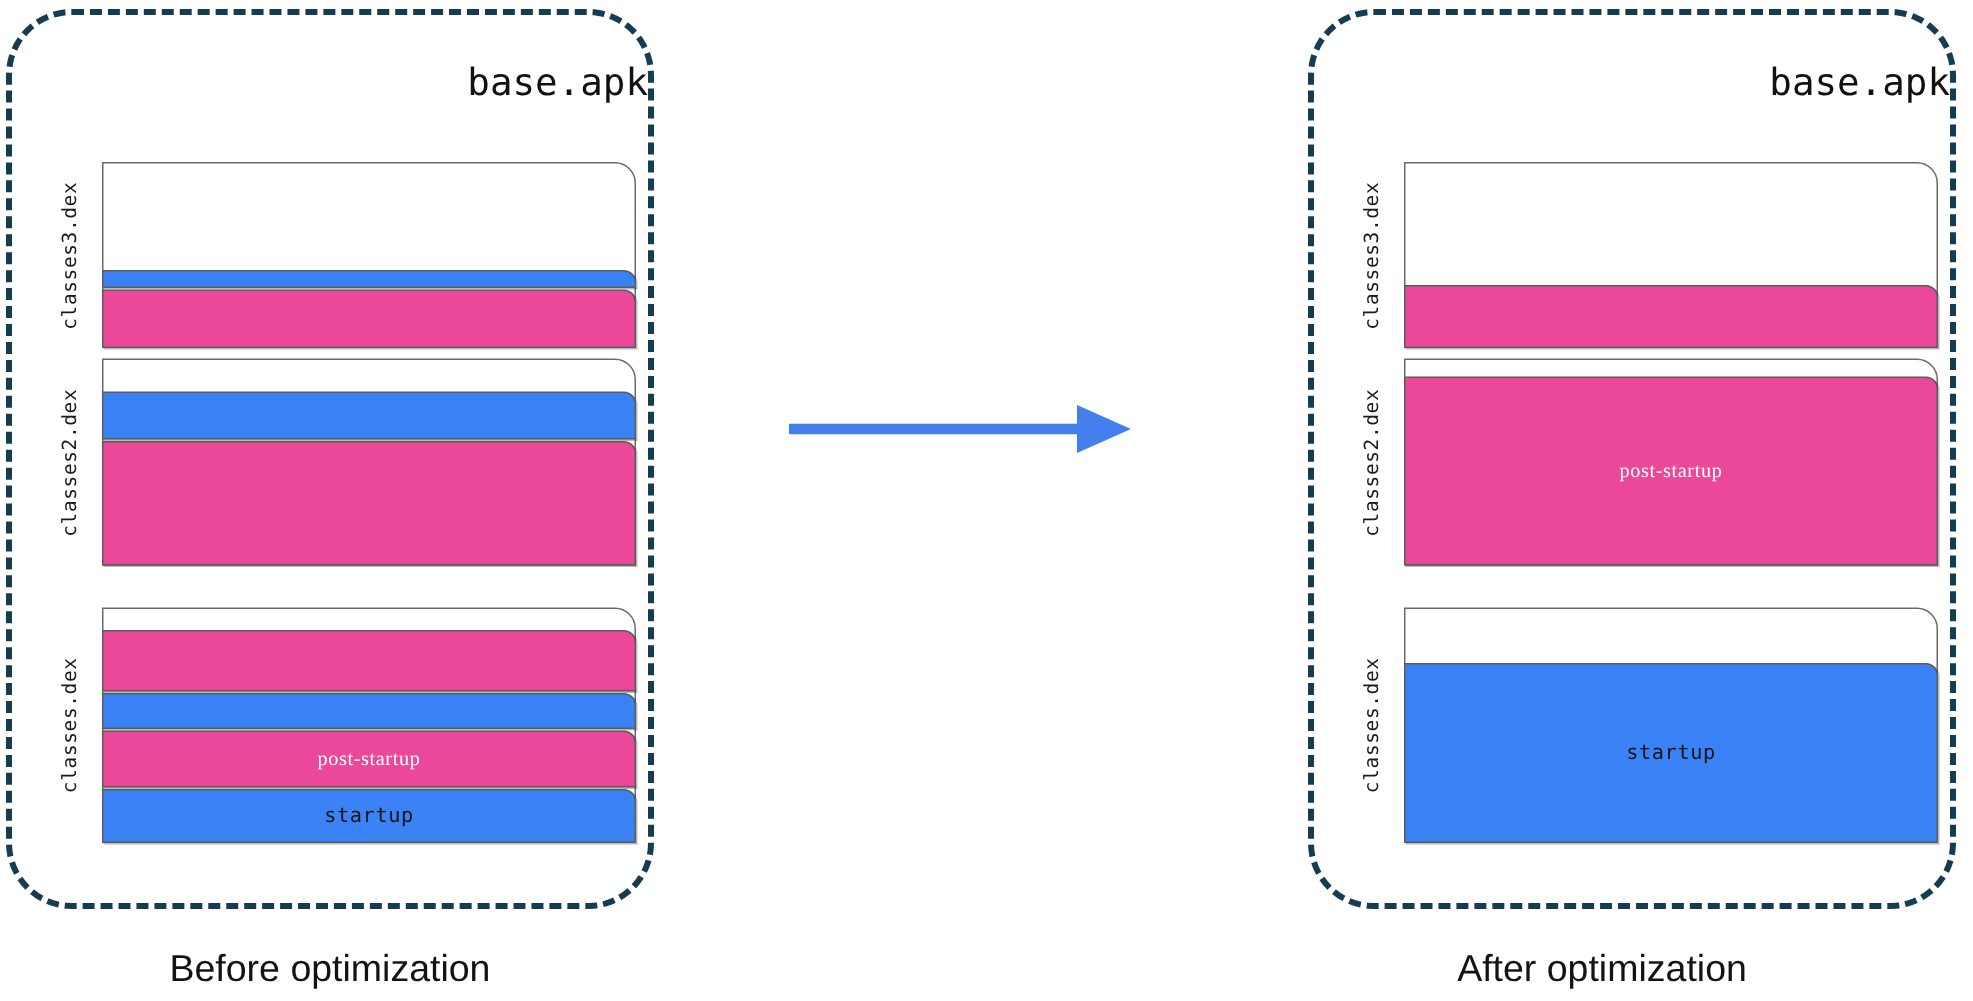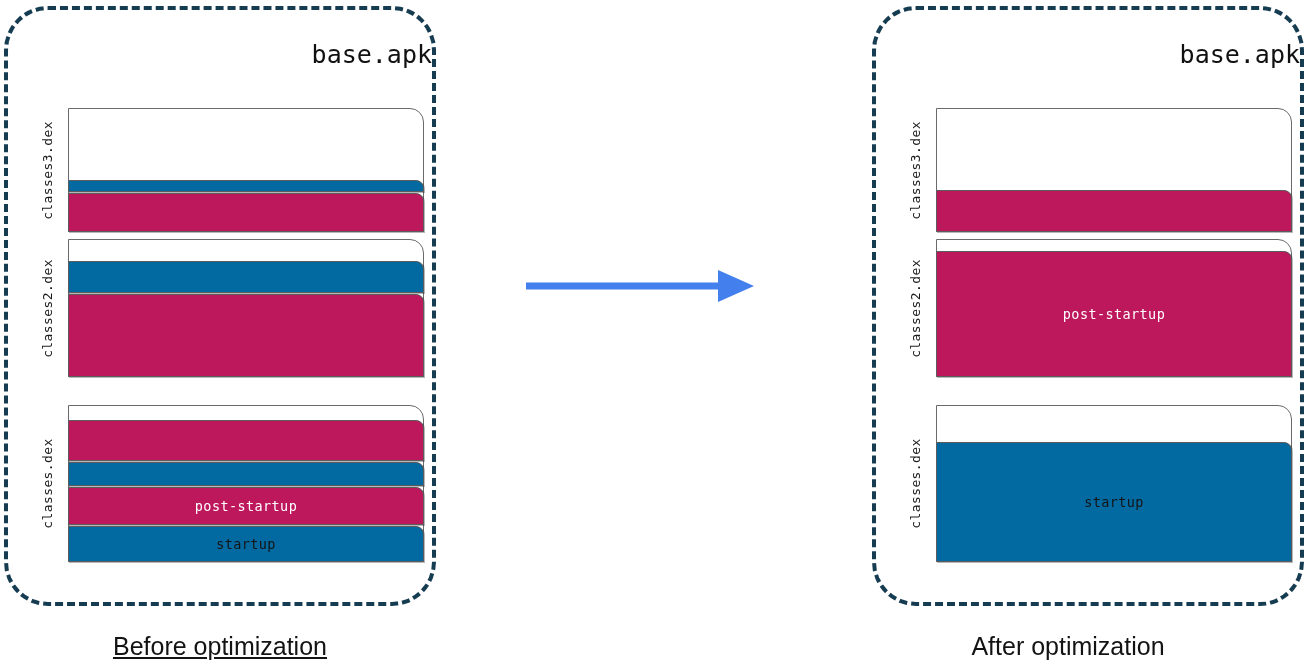--- a/index.html
+++ b/index.html
@@ -100,43 +100,43 @@
     display: flex;
     align-items: center;
     justify-content: center;
     font-family: "DejaVu Sans Mono", "Liberation Mono", monospace;
     font-size: 13.5px;
     letter-spacing: 0.4px;
     box-shadow: 1px 1px 0 rgba(0,0,0,0.28);
     margin-bottom: 1px;
   }
   .seg:last-child { margin-bottom: 0; }
-  .seg.blue  { background: #be185d; color: #ffffff; }
-  .seg.green { background: #0369a1; color: #141414; }
+  .seg.blue  { background: #ec4899; color: #ffffff; font-family: Liberation Serif, serif; }
+  .seg.green { background: #3b82f6; color: #141414; }
 
   
   .arrow-wrap {
     position: absolute;
     left: 520px;
     top: 262px;
     width: 240px;
     height: 48px;
   }
 
   
   .caption {
     position: absolute;
     top: 632px;
     text-align: center;
     font-family: "Liberation Sans", sans-serif;
     font-size: 25px;
     color: #131313;
     white-space: nowrap;
   }
-  .caption.left  { left: 4px;   width: 432px; text-decoration: underline; }
+  .caption.left  { left: 4px;   width: 432px; }
   .caption.right { left: 852px; width: 432px; }
 </style>
 </head>
 <body>
 
 <div class="stage">
 
   <div class="apk-panel left">
     <div class="apk-title">base.apk</div>
 

